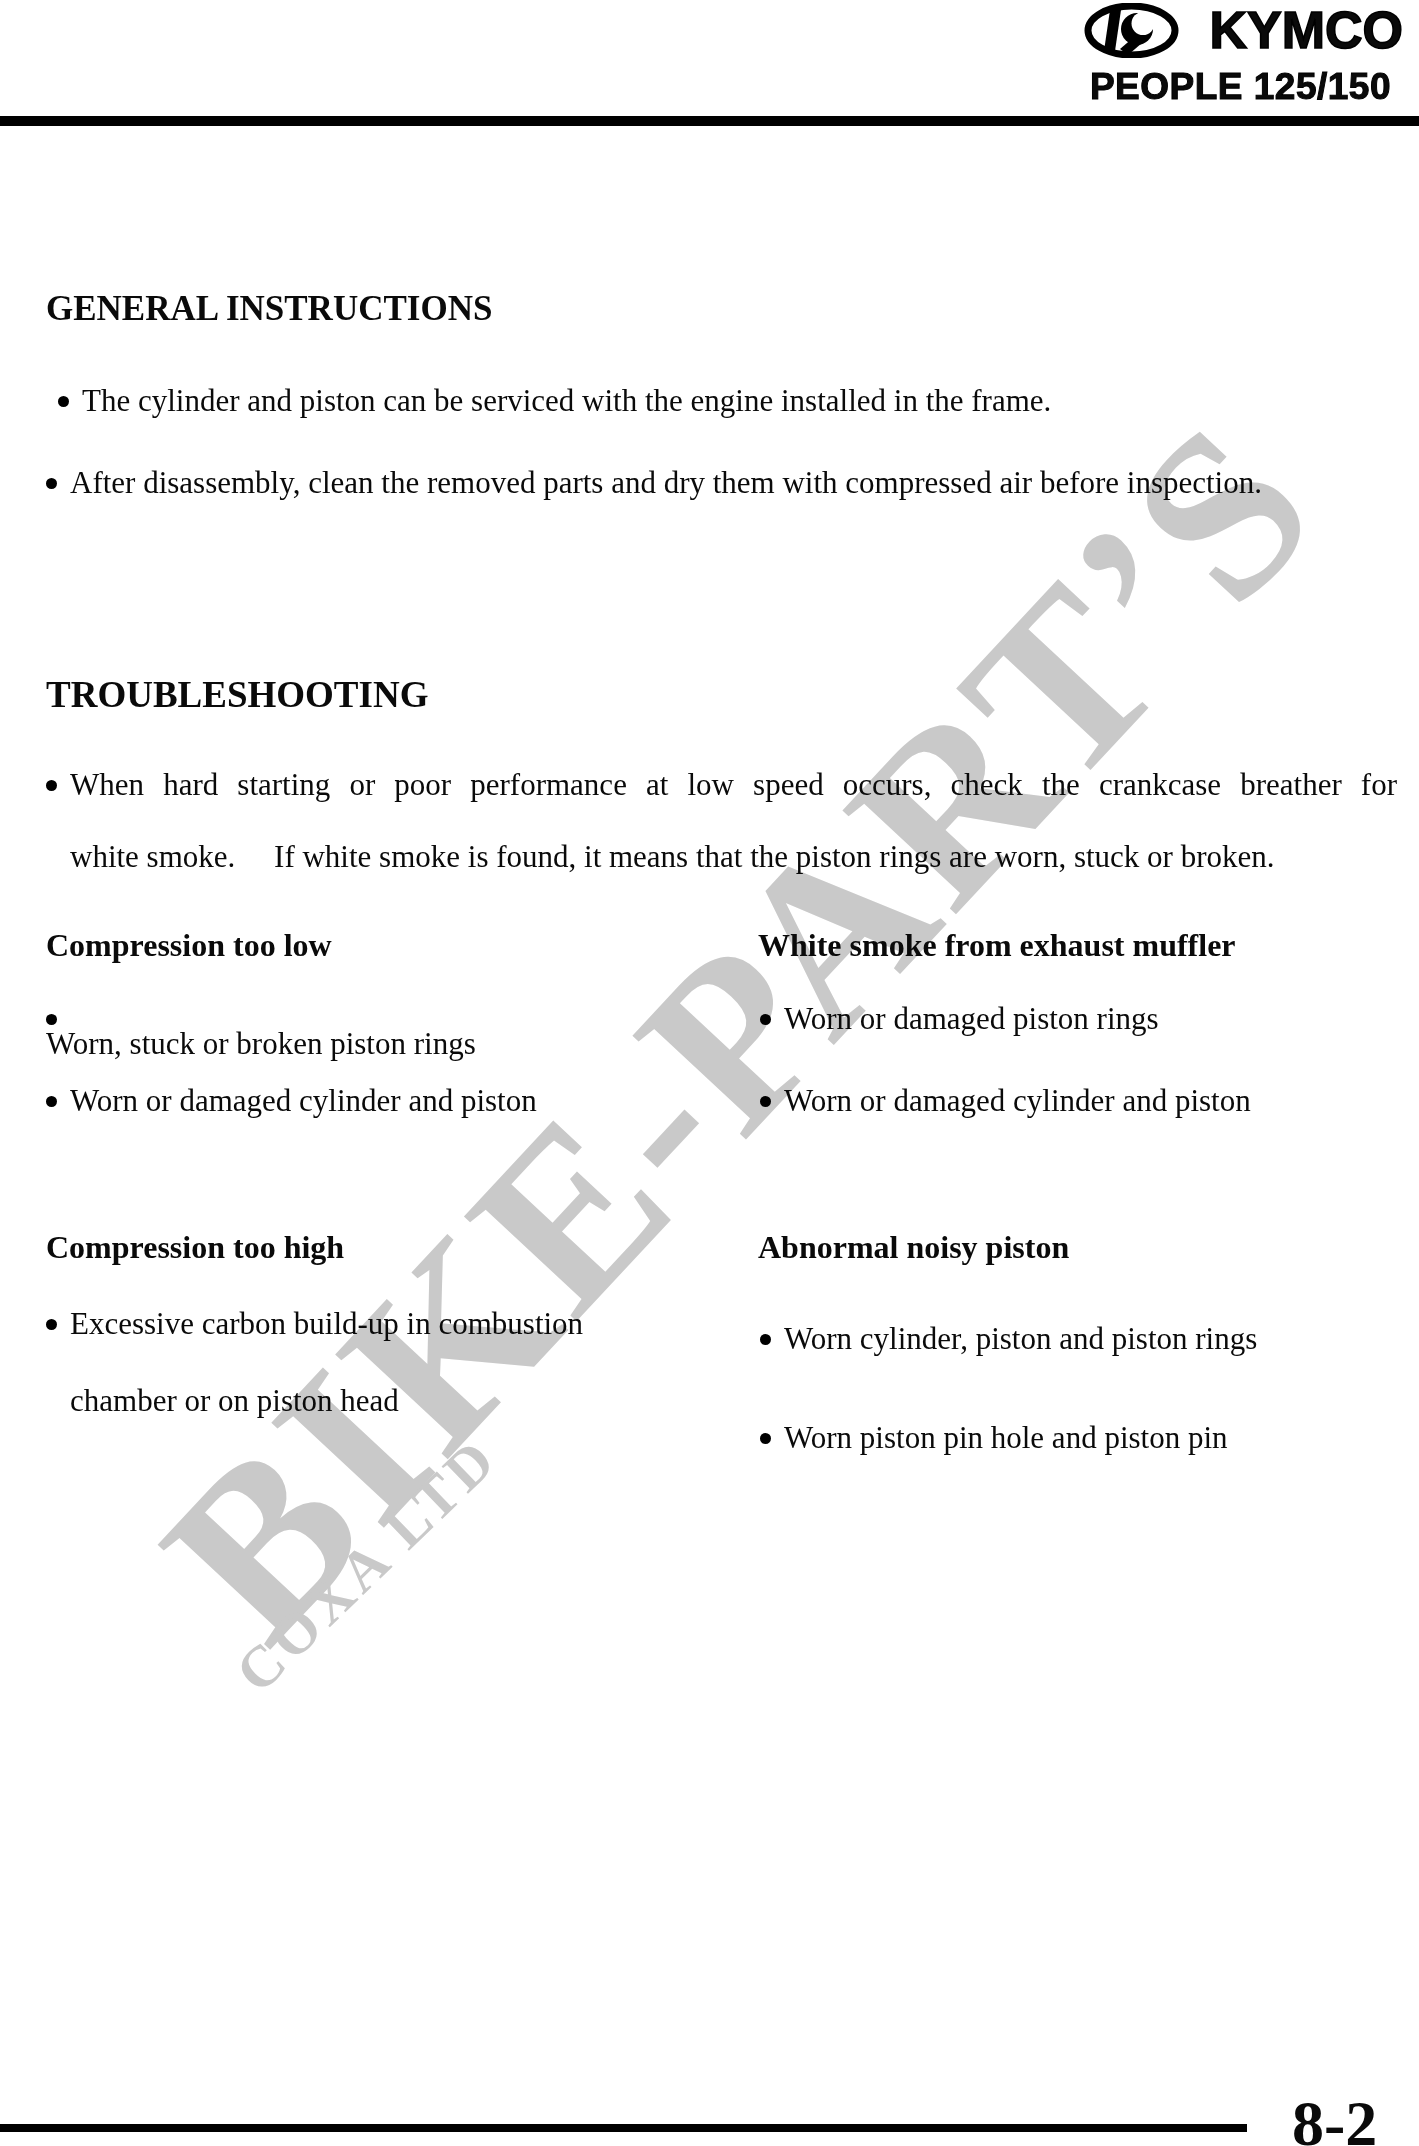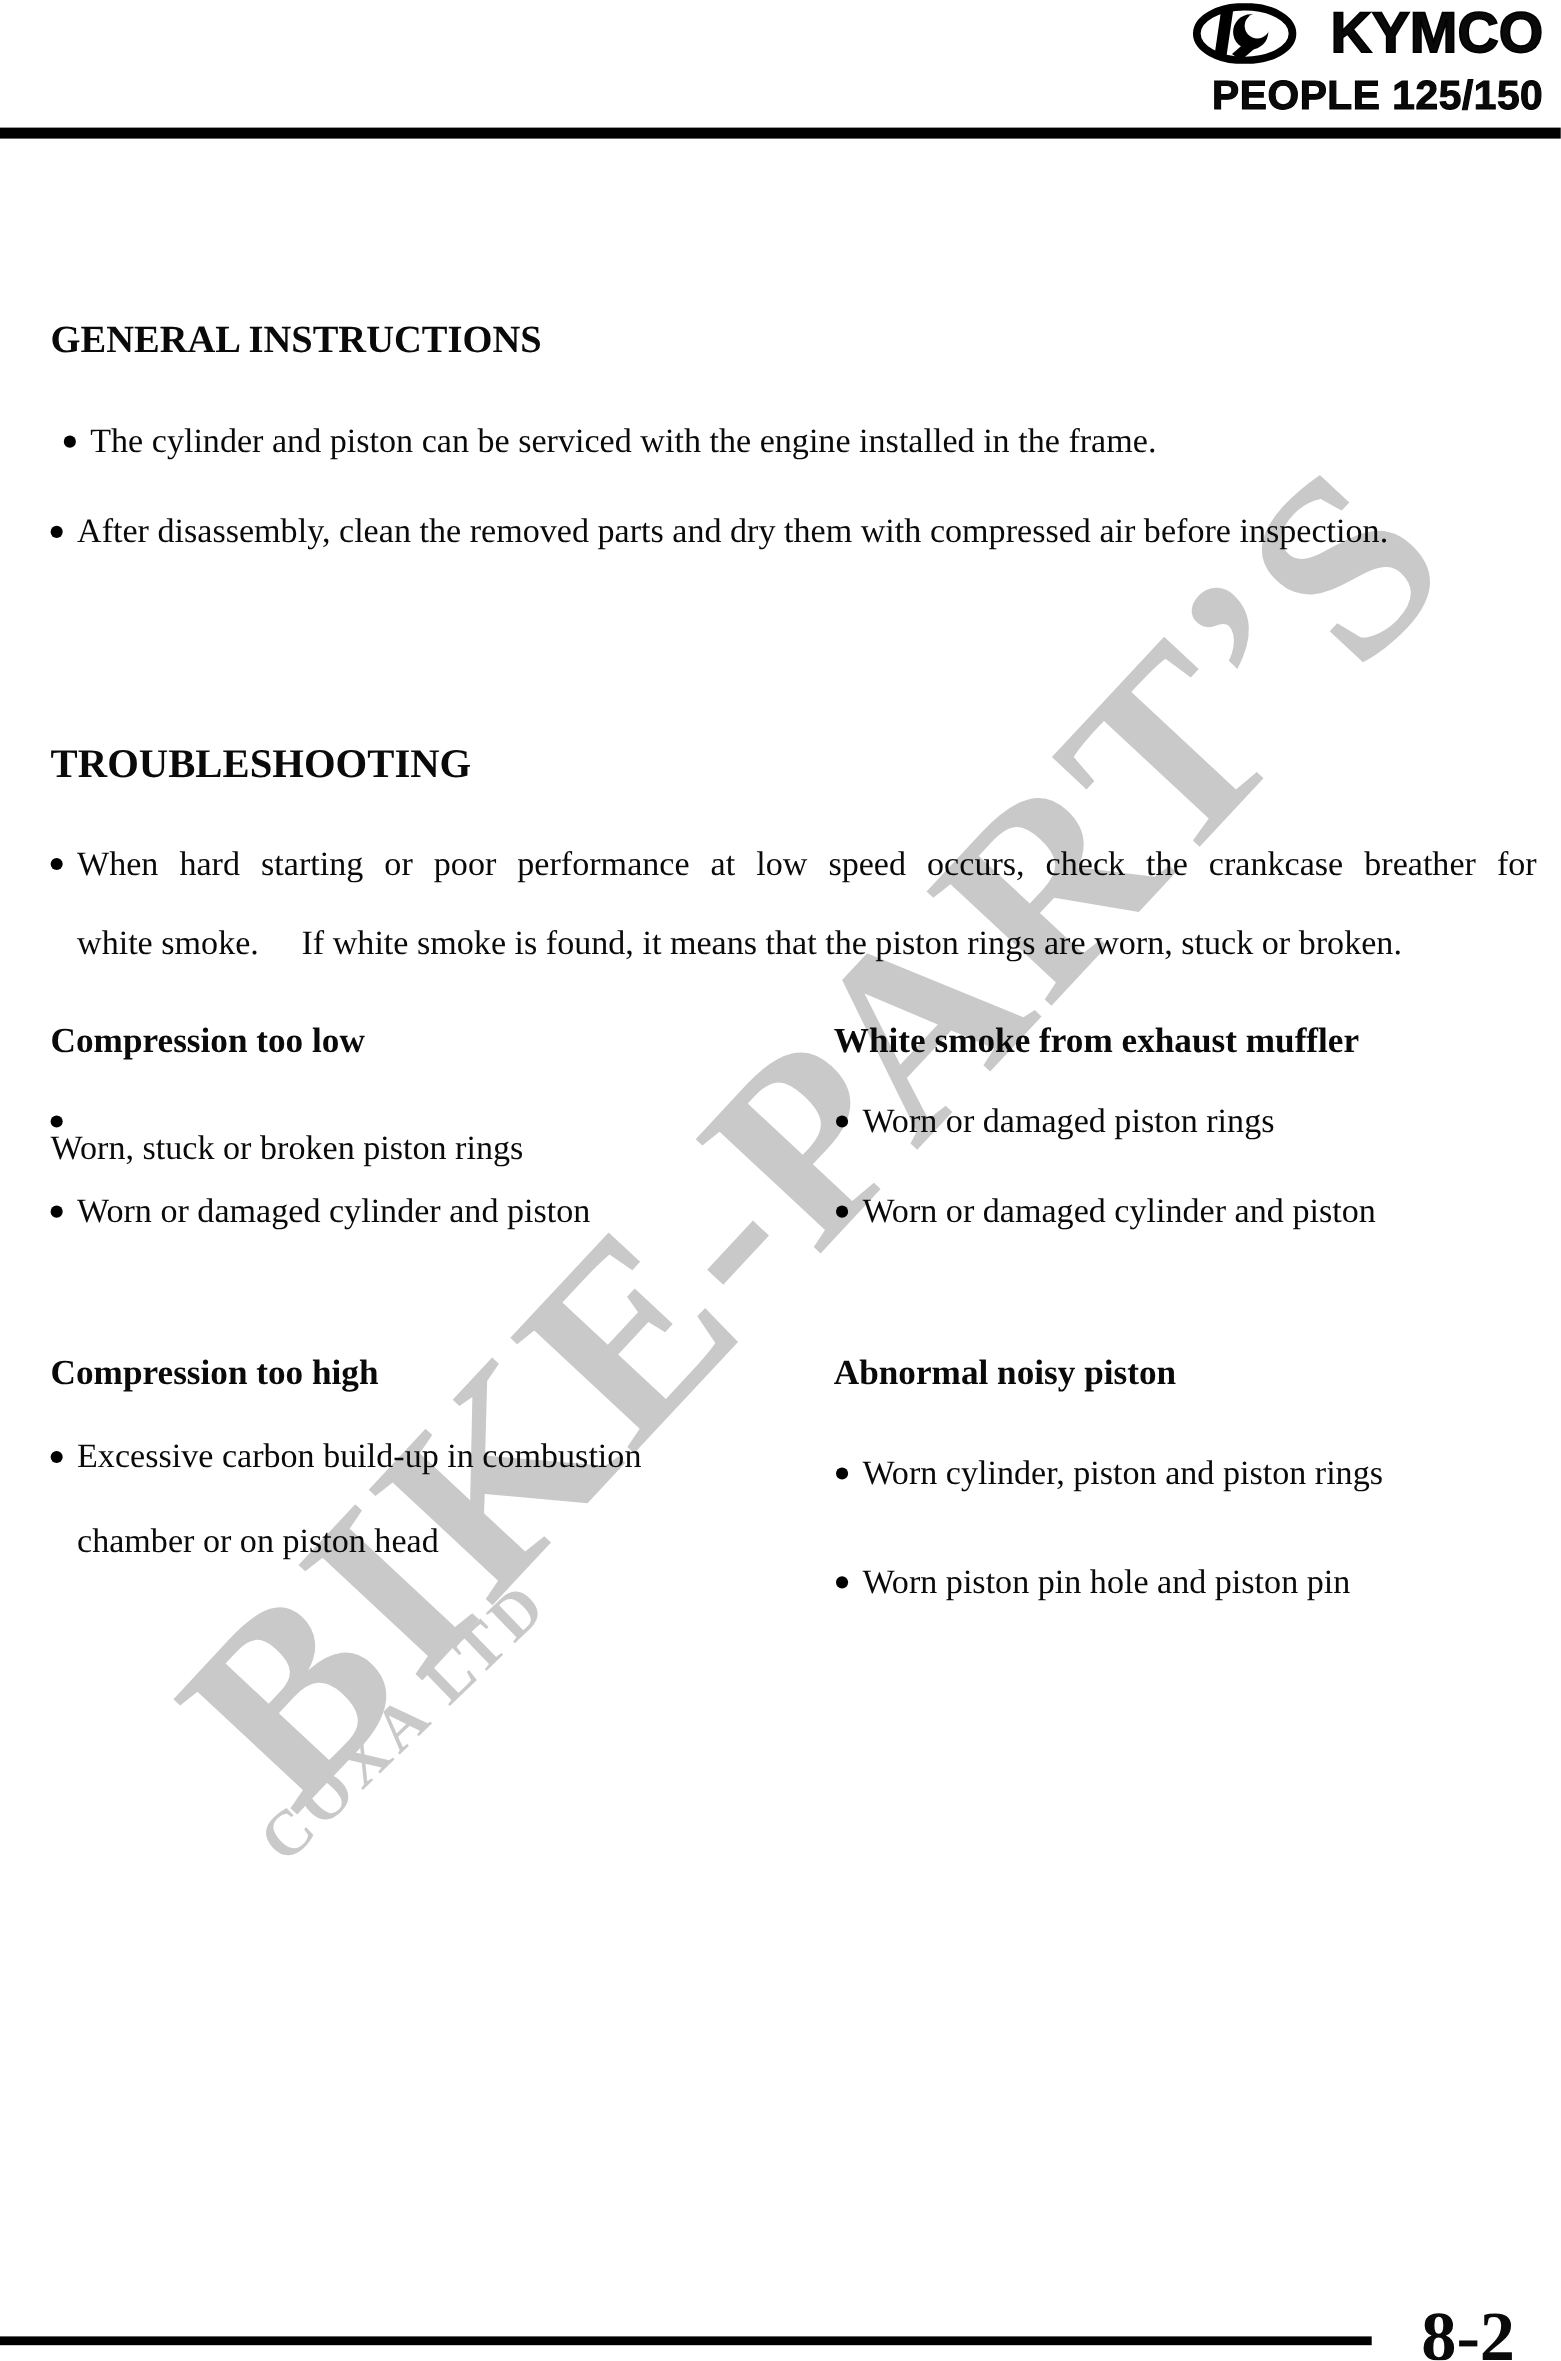--- a/index.html
+++ b/index.html
@@ -19,21 +19,21 @@
   .layer{position:absolute;inset:0;z-index:1;}
   .abs{position:absolute;}
   
   .chapter{left:8px;top:56px;white-space:nowrap;}
   .chapter .num{font-size:60px;font-weight:bold;}
   .chapter .name{font-size:49px;font-weight:bold;margin-left:16px;letter-spacing:1px;}
   .brand-row{right:16px;top:3px;display:flex;align-items:flex-start;}
   .brand-name{font-family:"Liberation Sans","DejaVu Sans",sans-serif;font-weight:bold;
       font-size:52px;line-height:55px;letter-spacing:0px;margin-left:30px;
       -webkit-text-stroke:1.6px #000;}
-  .model{right:16px;top:66px;font-family:"Liberation Sans","DejaVu Sans",sans-serif;
+  .model{right:28px;top:66px;font-family:"Liberation Sans","DejaVu Sans",sans-serif;
       font-weight:bold;font-size:37px;letter-spacing:.5px;-webkit-text-stroke:1px #000;}
   .rule-top{left:0;top:116px;width:1419px;height:10px;background:#000;}
   
   .h-big{font-size:37px;font-weight:bold;line-height:44px;white-space:nowrap;}
   .h-mid{font-size:35px;font-weight:bold;line-height:38px;white-space:nowrap;}
   .h-col{font-size:32px;font-weight:bold;line-height:38px;white-space:nowrap;}
   
   .body-text{font-size:31px;line-height:38px;}
   .bullet{display:flex;align-items:flex-start;white-space:nowrap;}
   .dot{width:11px;height:11px;border-radius:50%;background:#000;flex:0 0 auto;

